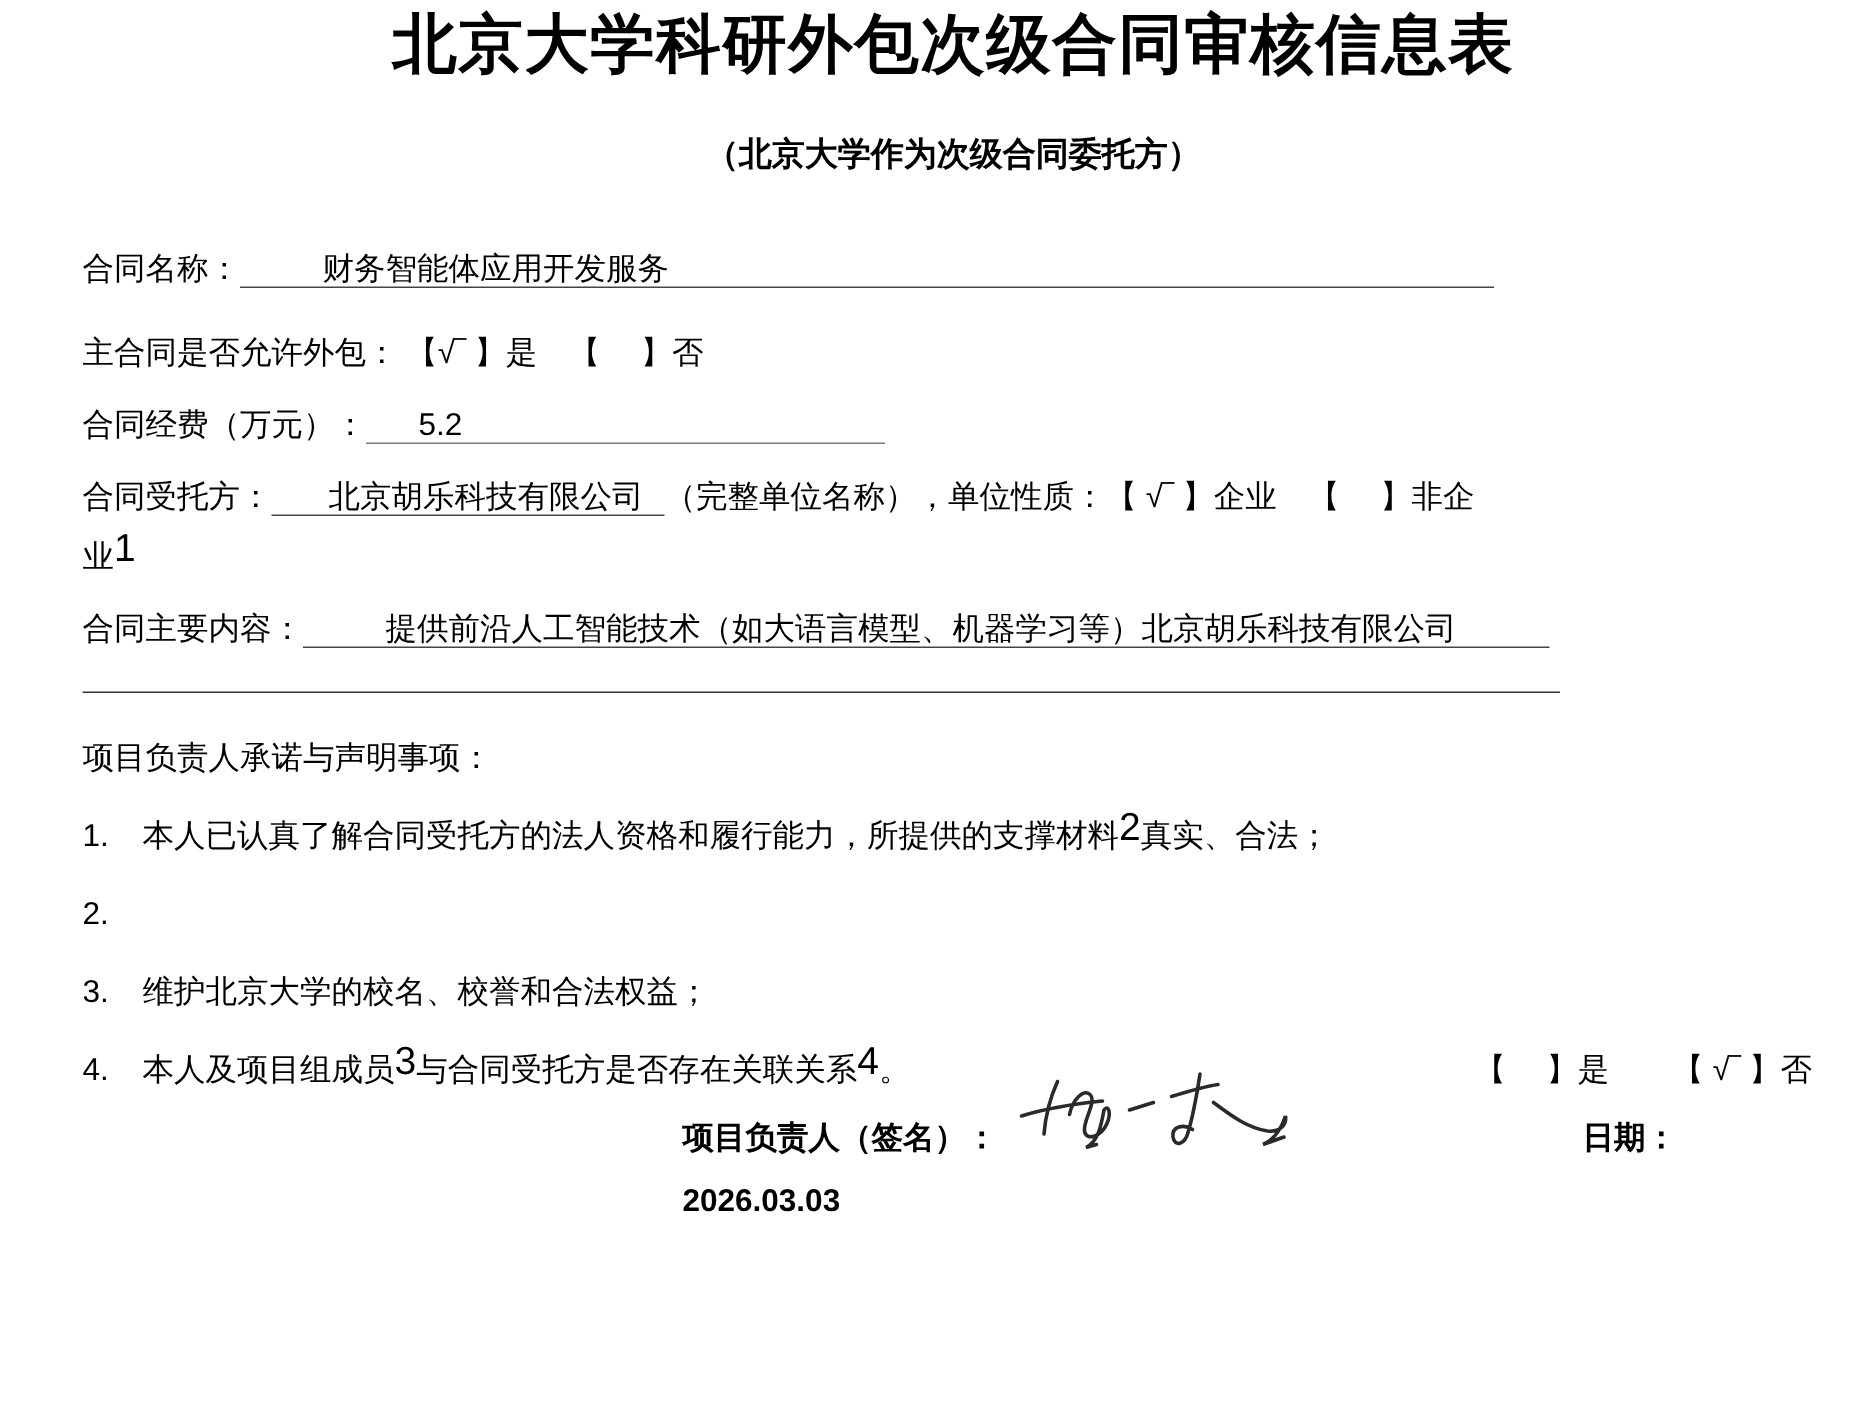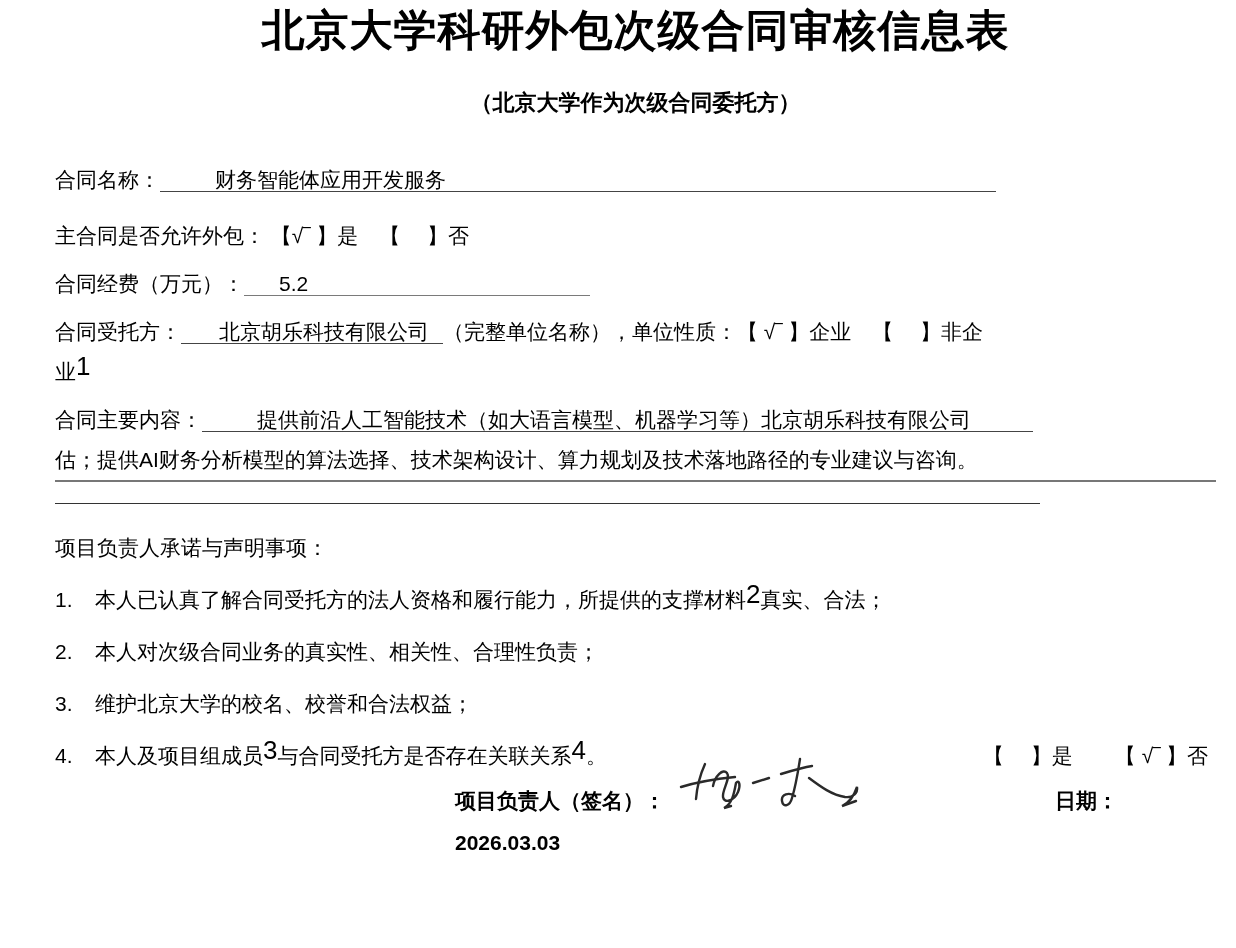--- a/index.html
+++ b/index.html
@@ -73,34 +73,32 @@
     <span>合同经费（万元）：</span><span class="u gray fill-fund">5.2</span>
   </div>
 
   <div class="row">
     <span>合同受托方：</span><span class="u fill-contractor">北京胡乐科技有限公司</span><span>（完整单位名称），单位性质：【 √‾ 】企业　【　 】非企</span><br>
     <span>业</span><sup class="fn">1</sup>
   </div>
 
   <div class="row">
     <span>合同主要内容：</span><span class="u fill-content1">提供前沿人工智能技术（如大语言模型、机器学习等）北京胡乐科技有限公司</span><br>
-    <span class="u content-line2">估；提供AI财务分析模型的算法选择、技术架构设计、算力规划及技术落地路径的专业建议与咨询。</span>
   </div>
   <div class="empty-underline"></div>
 
   <div class="decl-heading">项目负责人承诺与声明事项：</div>
 
   <div class="item">
     <span class="num">1.</span>
     <span class="item-text"><span>本人已认真了解合同受托方的法人资格和履行能力，所提供的支撑材料</span><sup class="fn">2</sup><span>真实、合法；</span></span>
   </div>
 
   <div class="item">
     <span class="num">2.</span>
-    <span class="item-text">本人对次级合同业务的真实性、相关性、合理性负责；</span>
   </div>
 
   <div class="item">
     <span class="num">3.</span>
     <span class="item-text">维护北京大学的校名、校誉和合法权益；</span>
   </div>
 
   <div class="item">
     <span class="num">4.</span>
     <span class="item-text"><span>本人及项目组成员</span><sup class="fn">3</sup><span>与合同受托方是否存在关联关系</span><sup class="fn">4</sup><span>。</span></span>

